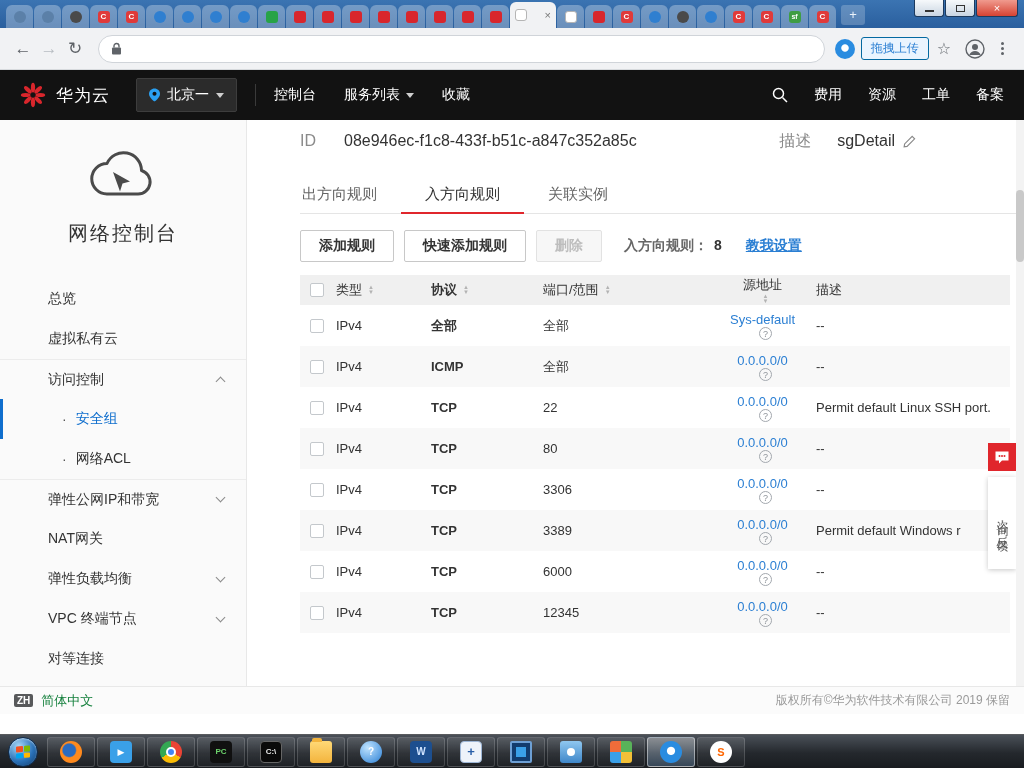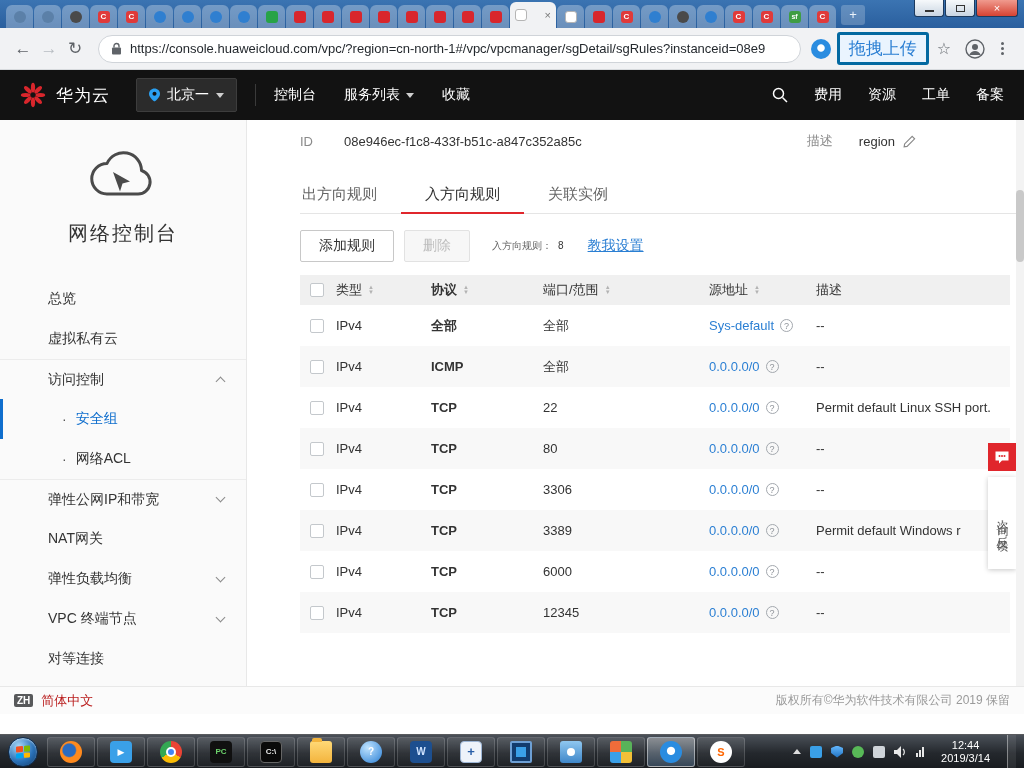--- a/index.html
+++ b/index.html
@@ -29,21 +29,21 @@
   .win-btn .box{width:9px;height:7px;border:1px solid #333;}
   .win-btn.close{width:42px;background:linear-gradient(#f09a8e,#d54232);color:#fff;font-size:11px;}
 
   
   .toolbar{position:absolute;top:28px;left:0;right:0;height:42px;background:#f1f2f4;border-bottom:1px solid #d7dadd;display:flex;align-items:center;padding:0 10px;}
   .nav-ic{width:26px;height:26px;display:flex;align-items:center;justify-content:center;font-size:17px;color:#5f6368;cursor:pointer;flex:0 0 auto;}
   .nav-ic.dim{color:#b7bcc1;}
   .urlbox{flex:1;height:28px;background:#fff;border:1px solid #d0d4d9;border-radius:14px;display:flex;align-items:center;padding:0 12px;margin:0 10px;overflow:hidden;min-width:0;}
   .url-text{font-size:13px;color:#24292e;white-space:nowrap;overflow:hidden;margin-left:8px;}
   .ext-flower{width:20px;height:20px;border-radius:50%;background:radial-gradient(circle at 50% 45%,#fff 0 22%,#2a8ce0 28%);flex:0 0 auto;margin-right:6px;cursor:pointer;}
-  .upload-badge{flex:0 0 auto;border:3px solid #0369a1;background:#eaf4fe;color:#2b7fd3;font-size:17px;padding:2px 9px;border-radius:3px;white-space:nowrap;cursor:pointer;}
+  .upload-badge{flex:0 0 auto;border:1px solid #0369a1;background:#eaf4fe;color:#2b7fd3;font-size:12px;padding:2px 9px;border-radius:3px;white-space:nowrap;cursor:pointer;}
   .star{font-size:16px;color:#6b7075;margin:0 8px;cursor:pointer;}
   .avatar{margin:0 6px;cursor:pointer;display:flex;}
   .menu-dots{display:flex;flex-direction:column;gap:2px;margin:0 6px;cursor:pointer;padding:4px;}
   .menu-dots i{width:3px;height:3px;border-radius:50%;background:#5f6368;}
 
   
   .hw-header{position:absolute;top:70px;left:0;right:0;height:50px;background:#121212;display:flex;align-items:center;padding:0 20px;color:#fff;}
   .hw-logo{display:flex;align-items:center;margin-right:10px;}
   .brand{font-size:17px;letter-spacing:1px;margin-right:26px;}
   .region-pill{display:flex;align-items:center;gap:7px;background:#2b2b2b;border:1px solid #3d3d3d;height:30px;padding:16px 12px;border-radius:2px;font-size:14px;cursor:pointer;}
@@ -65,67 +65,67 @@
   .side-item.group{border-top:1px solid #ececec;}
   .side-item.child{padding-left:62px;}
   .side-item .bullet{margin-right:9px;color:#555;}
   .side-item.active{color:#0f6ecd;}
   .side-item.active::before{content:'';position:absolute;left:0;top:0;width:3px;height:100%;background:#0f6ecd;}
   .chev{position:absolute;right:22px;width:7px;height:7px;border-right:1.5px solid #8a8a8a;border-bottom:1.5px solid #8a8a8a;}
   .chev.down{transform:rotate(45deg);margin-top:-4px;}
   .chev.up{transform:rotate(-135deg);margin-top:4px;}
 
   .content{position:absolute;left:248px;top:0;right:8px;height:100%;background:#fff;padding-left:52px;}
-  .id-row{display:flex;align-items:center;height:30px;margin-top:6px;font-size:13px;padding-right:100px;}
+  .id-row{display:flex;align-items:center;height:30px;margin-top:6px;font-size:16px;padding-right:100px;}
   .id-label{color:#8a8a8a;width:44px;}
   .id-value{color:#333;}
   .desc-group{margin-left:auto;display:flex;align-items:center;gap:26px;}
   .desc-label{color:#8a8a8a;}
   .desc-value{color:#333;display:flex;align-items:center;gap:8px;}
 
   .ctabs{display:flex;margin-top:20px;height:38px;border-bottom:1px solid #e5e5e5;}
   .ctab{padding:0 24px;display:flex;align-items:center;font-size:15px;color:#666;cursor:pointer;position:relative;}
   .ctab:first-child{padding-left:2px;}
   .ctab.active{color:#333;}
   .ctab.active::after{content:'';position:absolute;left:0;right:0;bottom:-1px;height:2px;background:#e0262c;}
 
-  .actions{display:flex;align-items:center;margin-top:16px;gap:10px;}
+  .actions{display:flex;align-items:center;margin-top:16px;gap:10px;font-weight:bold;}
   .btn{height:32px;padding:0 18px;background:#fff;border:1px solid #c8c8c8;border-radius:2px;font-size:14px;color:#333;display:flex;align-items:center;cursor:pointer;white-space:nowrap;}
   .btn.disabled{background:#f7f7f7;color:#bdbdbd;border-color:#e2e2e2;cursor:default;}
-  .count{margin-left:12px;color:#666;font-size:10px;white-space:nowrap;}
+  .count{margin-left:12px;color:#666;font-size:14px;white-space:nowrap;}
   .count-num{color:#333;margin-left:6px;}
   .help{color:#2b7fd3;font-size:14px;margin-left:14px;text-decoration:underline;cursor:pointer;white-space:nowrap;}
 
   .rules-table{margin-top:13px;margin-right:6px;}
   .thead{display:flex;height:30px;background:#f0f0f0;align-items:center;font-size:13px;color:#333;}
   .trow{display:flex;height:41px;align-items:center;font-size:13px;color:#333;background:#fff;}
   .trow.alt{background:#f8f8f8;}
   .tcell{display:flex;align-items:center;overflow:hidden;white-space:nowrap;flex:0 0 auto;}
   .c-check{width:36px;padding-left:10px;}
   .c-type{width:95px;}
   .c-proto{width:112px;font-weight:bold;}
   .c-port{width:166px;}
-  .c-src{width:107px;}
+  .c-src{width:107px;flex-direction:column;}
   .c-desc{flex:1 1 auto;min-width:0;}
   .checkbox{width:14px;height:14px;border:1px solid #c4c8cc;border-radius:2px;background:#fff;cursor:pointer;flex:0 0 auto;}
   .sort{display:inline-flex;flex-direction:column;margin-left:6px;cursor:pointer;}
   .sort i{font-style:normal;font-size:6px;line-height:5px;color:#b3b3b3;}
   .link{color:#2b7fd3;cursor:pointer;}
   .q{display:inline-block;width:13px;height:13px;border:1px solid #a3a8ae;border-radius:50%;color:#8d9298;font-size:9px;line-height:12px;text-align:center;margin-left:6px;cursor:pointer;flex:0 0 auto;}
 
   .fb-btn{position:absolute;right:8px;top:323px;width:28px;height:28px;background:#e0262c;display:flex;align-items:center;justify-content:center;cursor:pointer;}
   .fb-label{position:absolute;right:8px;top:357px;width:28px;height:92px;background:#fff;box-shadow:0 1px 5px rgba(0,0,0,.22);display:flex;align-items:center;justify-content:center;writing-mode:vertical-rl;font-size:12px;color:#555;letter-spacing:4px;cursor:pointer;}
 
   .scroll-track{position:absolute;right:0;top:0;width:8px;height:100%;background:#f3f3f3;}
   .scroll-thumb{position:absolute;right:0;top:70px;width:8px;height:72px;background:#c9c9c9;border-radius:4px;cursor:pointer;}
 
   
   .page-footer{position:absolute;top:686px;left:0;right:0;height:28px;background:#fbfbfb;border-top:1px solid #e8e8e8;display:flex;align-items:center;padding:0 14px;}
   .lang-badge{background:#58595b;color:#fff;font-size:10px;font-weight:bold;padding:1px 3px;border-radius:2px;margin-right:8px;}
-  .lang-text{color:#b91c1c;font-size:13px;cursor:pointer;}
+  .lang-text{color:#15803d;font-size:13px;cursor:pointer;}
   .copyright{margin-left:auto;color:#9a9a9a;font-size:12px;white-space:nowrap;overflow:hidden;}
 
   
   .taskbar{position:absolute;left:0;top:734px;width:100%;height:34px;background:linear-gradient(#4a5058,#24282d 55%,#191c20);border-top:1px solid rgba(255,255,255,.28);display:flex;align-items:center;padding-left:4px;}
   .start-orb{width:30px;height:30px;border-radius:50%;margin:0 8px 0 4px;background:radial-gradient(circle at 35% 30%,#a8d8f8,#2a71b8 55%,#123a66);border:1px solid #0e2b4d;box-shadow:inset 0 1px 2px rgba(255,255,255,.6);display:flex;align-items:center;justify-content:center;cursor:pointer;flex:0 0 auto;}
   .flag{width:14px;height:12px;display:grid;grid-template-columns:1fr 1fr;gap:1px;transform:skewY(-4deg);}
   .flag i{border-radius:1px;}
   .flag i:nth-child(1){background:#f25022;}
   .flag i:nth-child(2){background:#7fba00;}
   .flag i:nth-child(3){background:#00a4ef;}
@@ -285,21 +285,20 @@
     <div class="nav-ic">
         <span>↻</span>
       </div>
     <div class="urlbox">
       <span style="display:flex;">
         <svg width="11" height="13" viewBox="0 0 11 13">
             <rect x="1" y="5.5" width="9" height="7" rx="1" fill="#5f6368"></rect>
             <path d="M3 5.5V4a2.5 2.5 0 0 1 5 0v1.5" fill="none" stroke="#5f6368" stroke-width="1.4"></path>
           </svg>
       </span>
-      <span class="url-text">https://console.huaweicloud.com/vpc/?region=cn-north-1#/vpc/vpcmanager/sgDetail/sgRules?instanceid=08e9</span>
     </div>
     <span class="ext-flower"></span>
     <span class="upload-badge">拖拽上传</span>
     <span class="star">☆</span>
     <span class="avatar">
       <svg width="20" height="20" viewBox="0 0 20 20">
           <circle cx="10" cy="10" r="9" fill="none" stroke="#5f6368" stroke-width="1.4"></circle>
           <circle cx="10" cy="8" r="3" fill="#5f6368"></circle>
           <path d="M4.2 16c1.2-2.6 3.3-4 5.8-4s4.6 1.4 5.8 4" fill="#5f6368"></path>
         </svg>
@@ -408,38 +407,39 @@
         </div>
     </aside>
 
     <main class="content">
       <div class="id-row">
         <span class="id-label">ID</span>
         <span class="id-value">08e946ec-f1c8-433f-b51c-a847c352a85c</span>
         <span class="desc-group">
           <span class="desc-label">描述</span>
           <span class="desc-value">
-            <span>region</span>
+            <span>sgDetail</span>
             <span style="display:flex;">
               <svg width="13" height="13" viewBox="0 0 16 16">
                   <path d="M11.3 1.7l3 3-9.3 9.3-3.6.6.6-3.6z" fill="none" stroke="#888" stroke-width="1.4"></path>
                 </svg>
             </span>
           </span>
         </span>
       </div>
 
       <div class="ctabs">
         <div class="ctab">出方向规则</div>
         <div class="ctab active">入方向规则</div>
         <div class="ctab">关联实例</div>
       </div>
 
       <div class="actions">
         <div class="btn">添加规则</div>
+        <div class="btn">快速添加规则</div>
         <div class="btn disabled">删除</div>
         <span class="count">
           <span>入方向规则：</span><span class="count-num">8</span>
         </span>
         <span class="help">教我设置</span>
       </div>
 
       <div class="rules-table">
         <div class="thead">
           <div class="tcell c-check">
@@ -653,38 +653,15 @@
         <div class="task-btn">
           <span class="tic ic-palette"></span>
         </div>
         <div class="task-btn active">
           <span class="tic ic-huawei-console"></span>
         </div>
         <div class="task-btn">
           <span class="tic ic-sogou">S</span>
         </div>
       </div>
-    <div class="tray">
-      <span class="tray-chev"></span>
-      <span class="t-ic t-blue"></span>
-      <span class="t-ic t-shield"></span>
-      <span class="t-ic t-green"></span>
-      <span class="t-ic t-gray"></span>
-      <span class="t-vol">
-        <svg width="13" height="12" viewBox="0 0 13 12">
-            <path d="M0 4h3l4-4v12l-4-4H0z" fill="#e8e8e8"></path>
-            <path d="M9 3a4 4 0 0 1 0 6" fill="none" stroke="#e8e8e8" stroke-width="1.2"></path>
-          </svg>
-      </span>
-      <span class="t-net">
-          <i style="height:4px;"></i>
-          <i style="height:7px;"></i>
-          <i style="height:10px;"></i>
-        </span>
-      <span class="clock">
-        <div>12:44</div>
-        <div>2019/3/14</div>
-      </span>
-      <span class="show-desktop"></span>
-    </div>
   </div>
 
 </div>
 
 </body></html>

